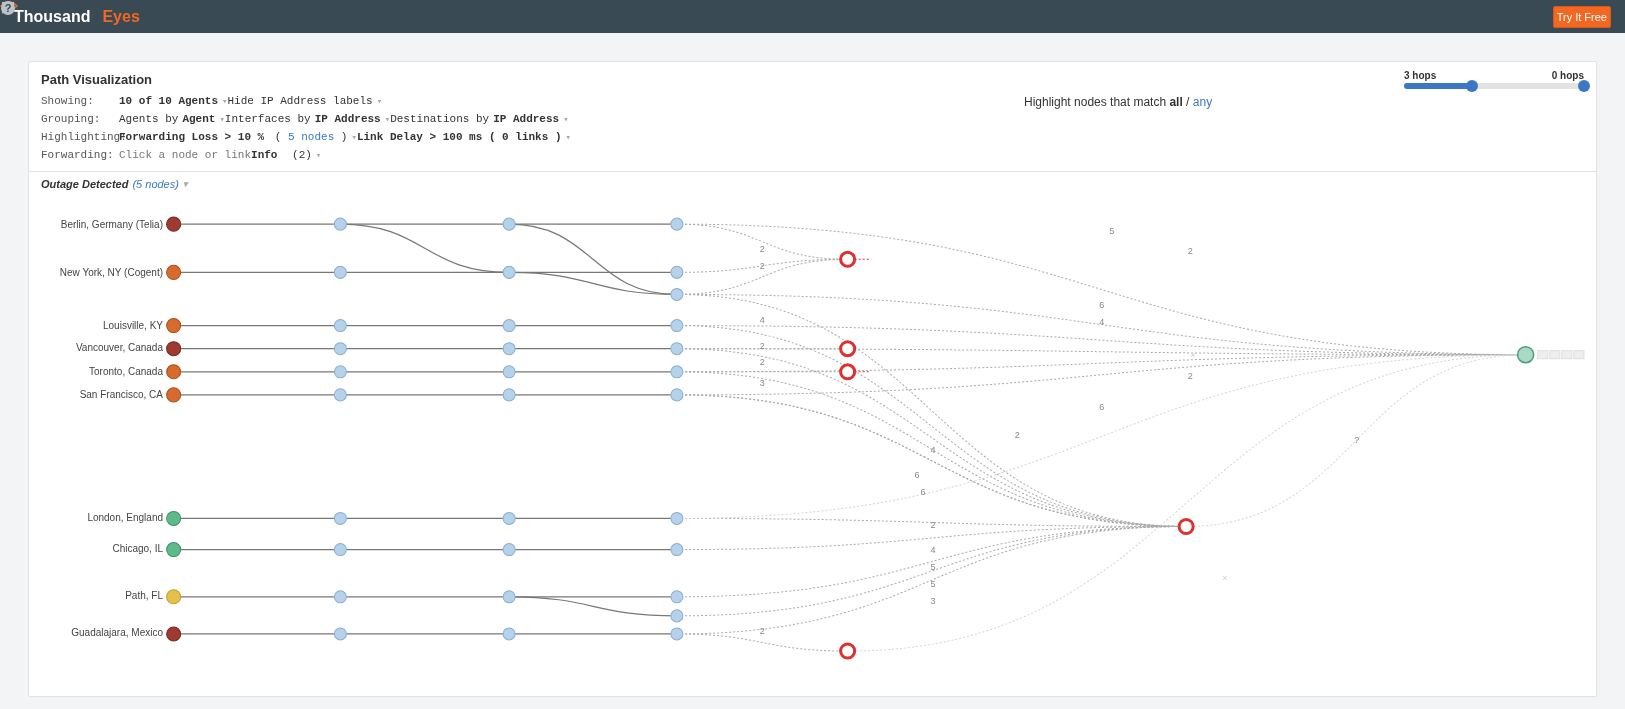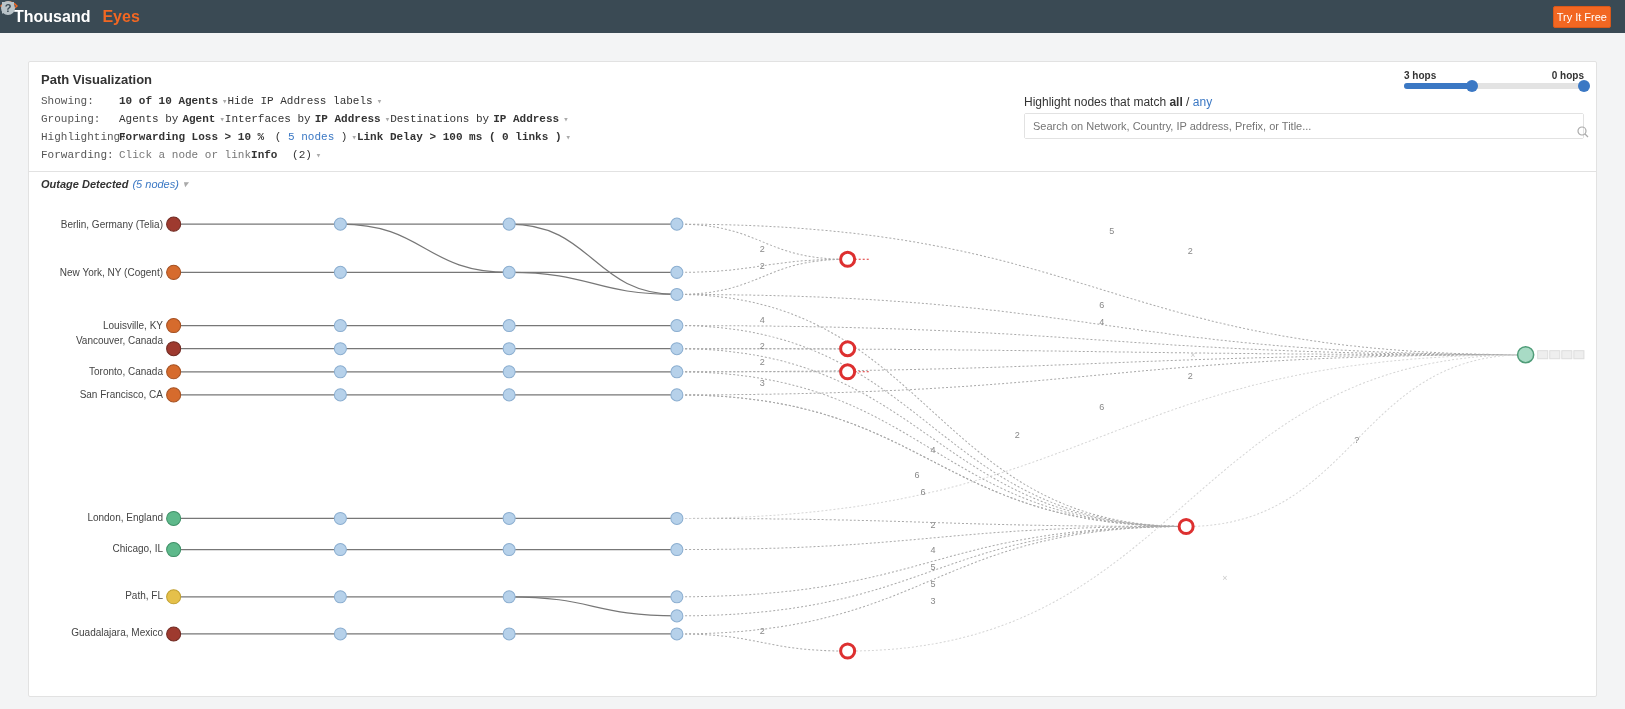--- a/index.html
+++ b/index.html
@@ -165,44 +165,35 @@
         <span class="dd"><b>Info</b>&nbsp;<span>(2)</span><span class="caret">▾</span></span>
       </div>
     </div>
 
     <div class="ctrl-right">
       <div class="search-row">
         <span>
           <span>Highlight nodes that match </span><b>all</b><span> / </span><span class="txt-link">any</span>
         </span>
       </div>
-      <div class="search-box">
-        <input type="text" placeholder="Search on Network, Country, IP address, Prefix, or Title..." style="">
-        <span class="mag">
-          <svg width="12" height="12" viewBox="0 0 12 12">
-              <circle cx="5" cy="5" r="4" fill="none" stroke="#aaa" stroke-width="1.2"></circle>
-              <line x1="8" y1="8" x2="11" y2="11" stroke="#aaa" stroke-width="1.2"></line>
-            </svg>
-        </span>
-      </div>
     </div>
   </div>
 
   <div class="outage">
     <span>Outage Detected</span>
     <span class="txt-link" style="font-weight:normal">(5 nodes)</span>
     <span class="caret">▾</span>
   </div>
 
   <div class="viz">
     <div id="agent-labels">
         <div class="agent-label" style="top: 30px;">Berlin, Germany (Telia)</div>
         <div class="agent-label" style="top: 78px;">New York, NY (Cogent)</div>
         <div class="agent-label" style="top: 131px;">Louisville, KY</div>
-        <div class="agent-label" style="top: 146px;">Vancouver, Canada</div>
+        <div class="agent-label" style="top: 153px;">Vancouver, Canada</div>
         <div class="agent-label" style="top: 177px;">Toronto, Canada</div>
         <div class="agent-label" style="top: 200px;">San Francisco, CA</div>
         <div class="agent-label" style="top: 323px;">London, England</div>
         <div class="agent-label" style="top: 354px;">Chicago, IL</div>
         <div class="agent-label" style="top: 401px;">Path, FL</div>
         <div class="agent-label" style="top: 438px;">Guadalajara, Mexico</div>
       </div>
     <svg id="graph" viewBox="0 0 1560 490" preserveAspectRatio="none">
         <line x1="144" y1="30" x2="310" y2="30" class="edge"></line>
         <line x1="310" y1="30" x2="478" y2="30" class="edge"></line>

